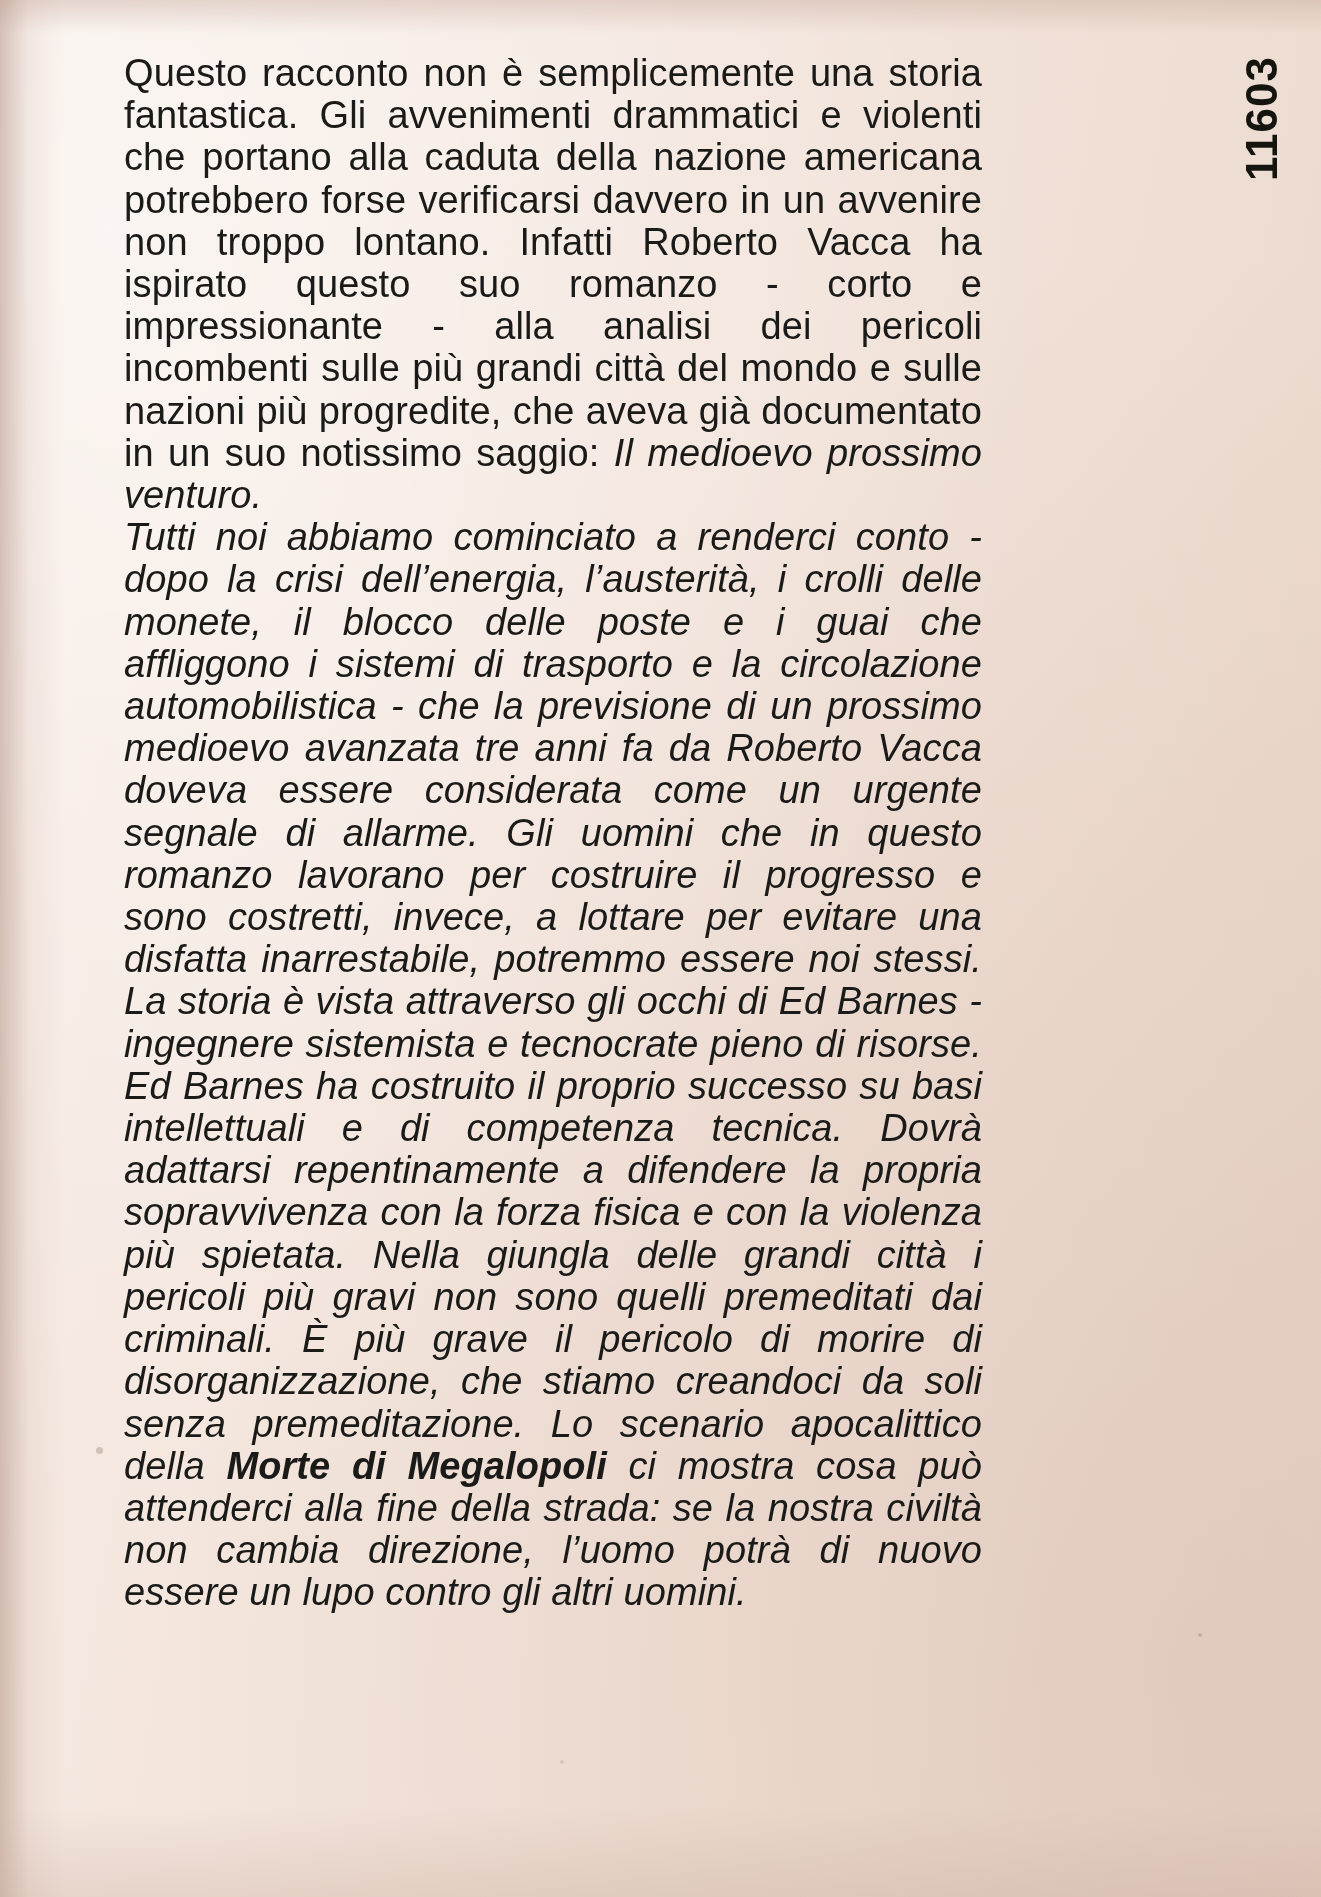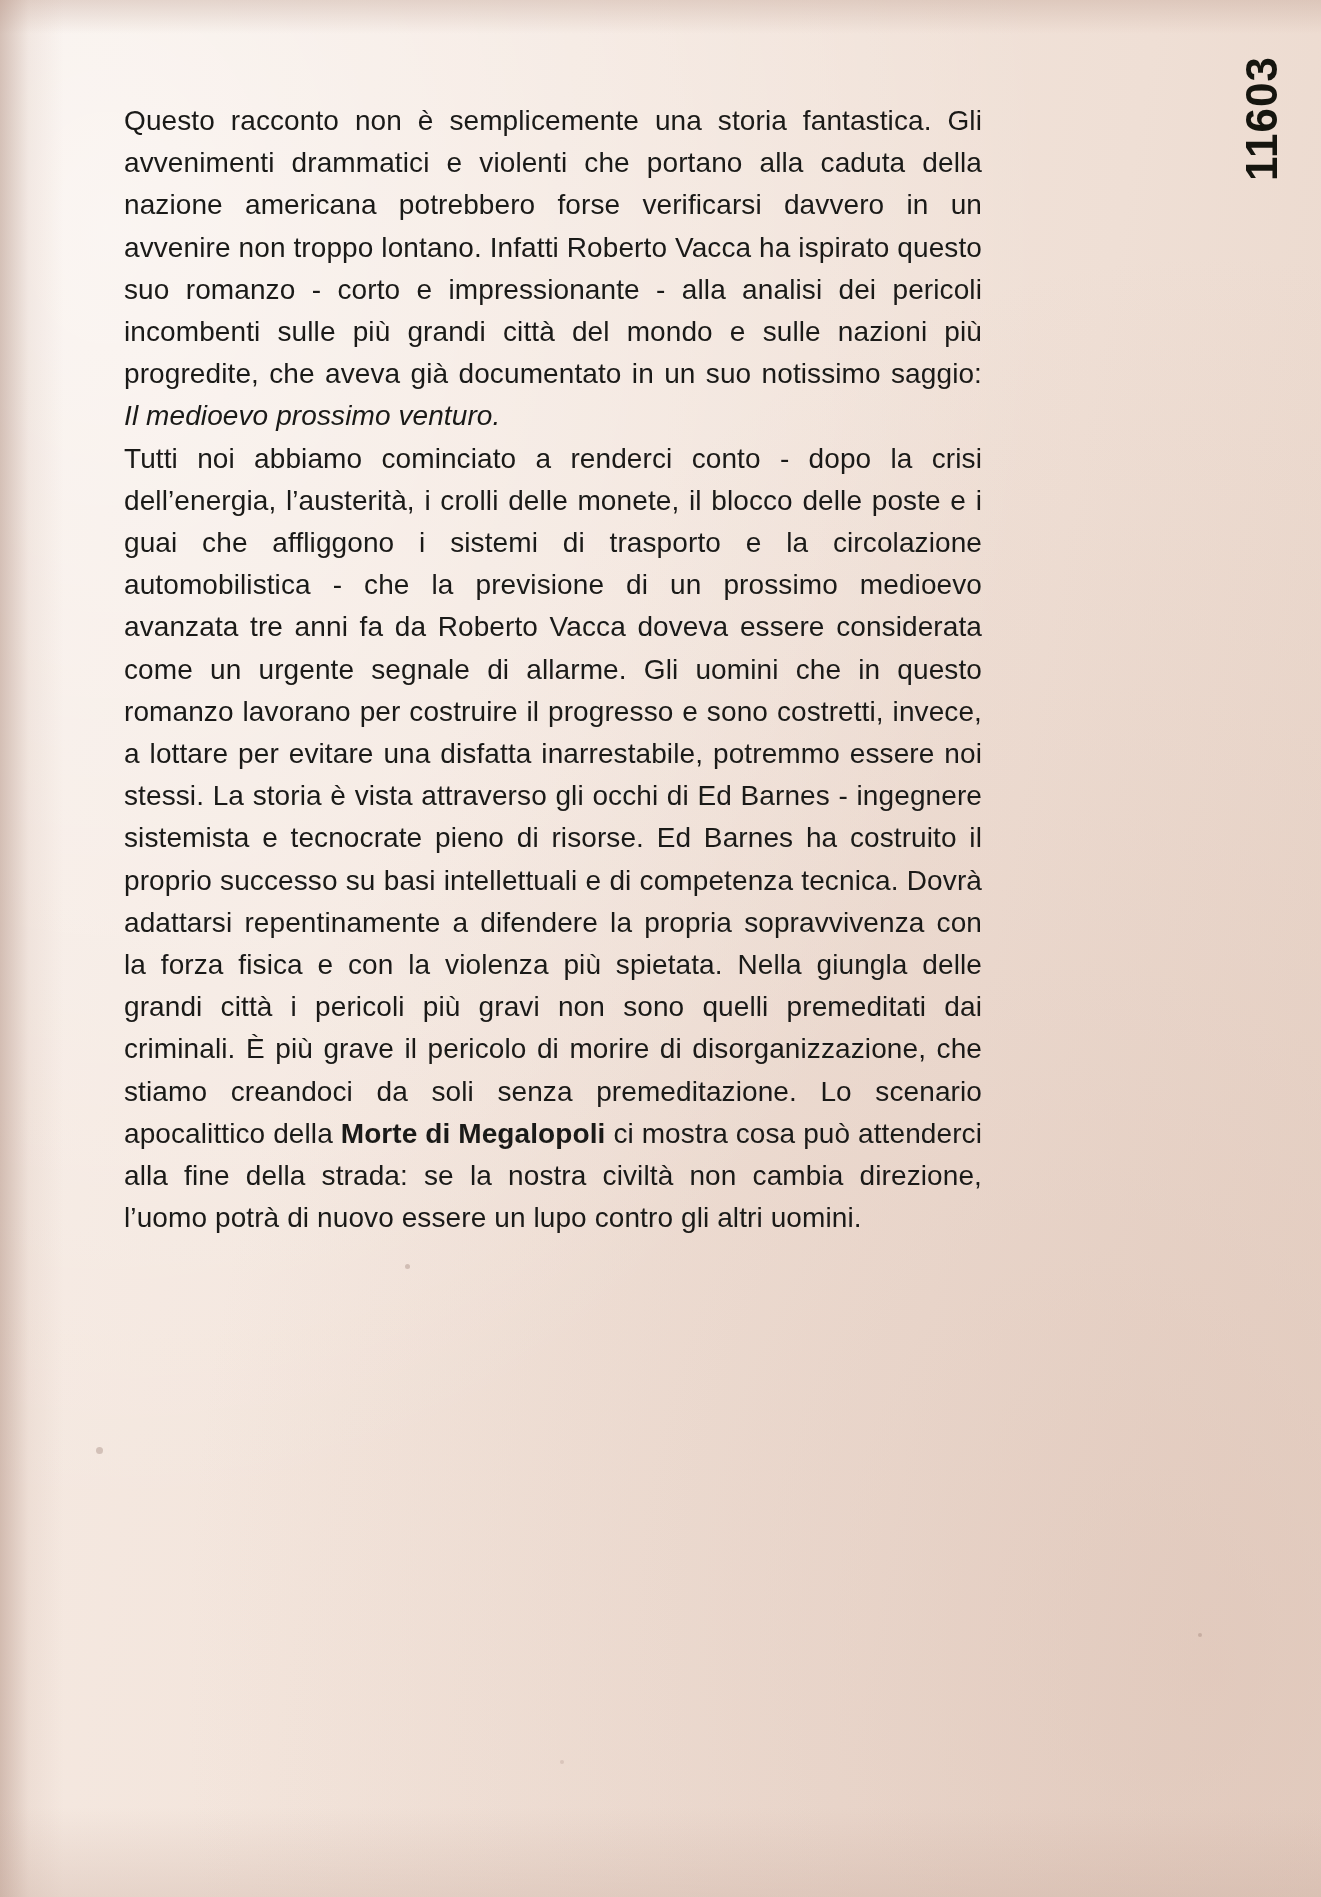--- a/index.html
+++ b/index.html
@@ -49,33 +49,33 @@
     pointer-events: none;
   }
 
   
   .blurb {
     position: absolute;
     left: 124px;
     top: 52px;
     width: 858px;
     color: #1a1a18;
-    font-size: 28px;
+    font-size: 38px;
     line-height: 42.2px;
     text-align: justify;
     text-justify: inter-word;
     letter-spacing: 0.1px;
     font-weight: 500;
-    margin-top: 48px;
   }
   .blurb p {
     margin: 0;
   }
   .blurb p.para-2 {
     margin-top: 0;
+    font-style: italic;
   }
   .blurb .italic {
     font-style: italic;
   }
   .blurb .bold {
     font-weight: 700;
   }
 
   
   .catalog-number {

